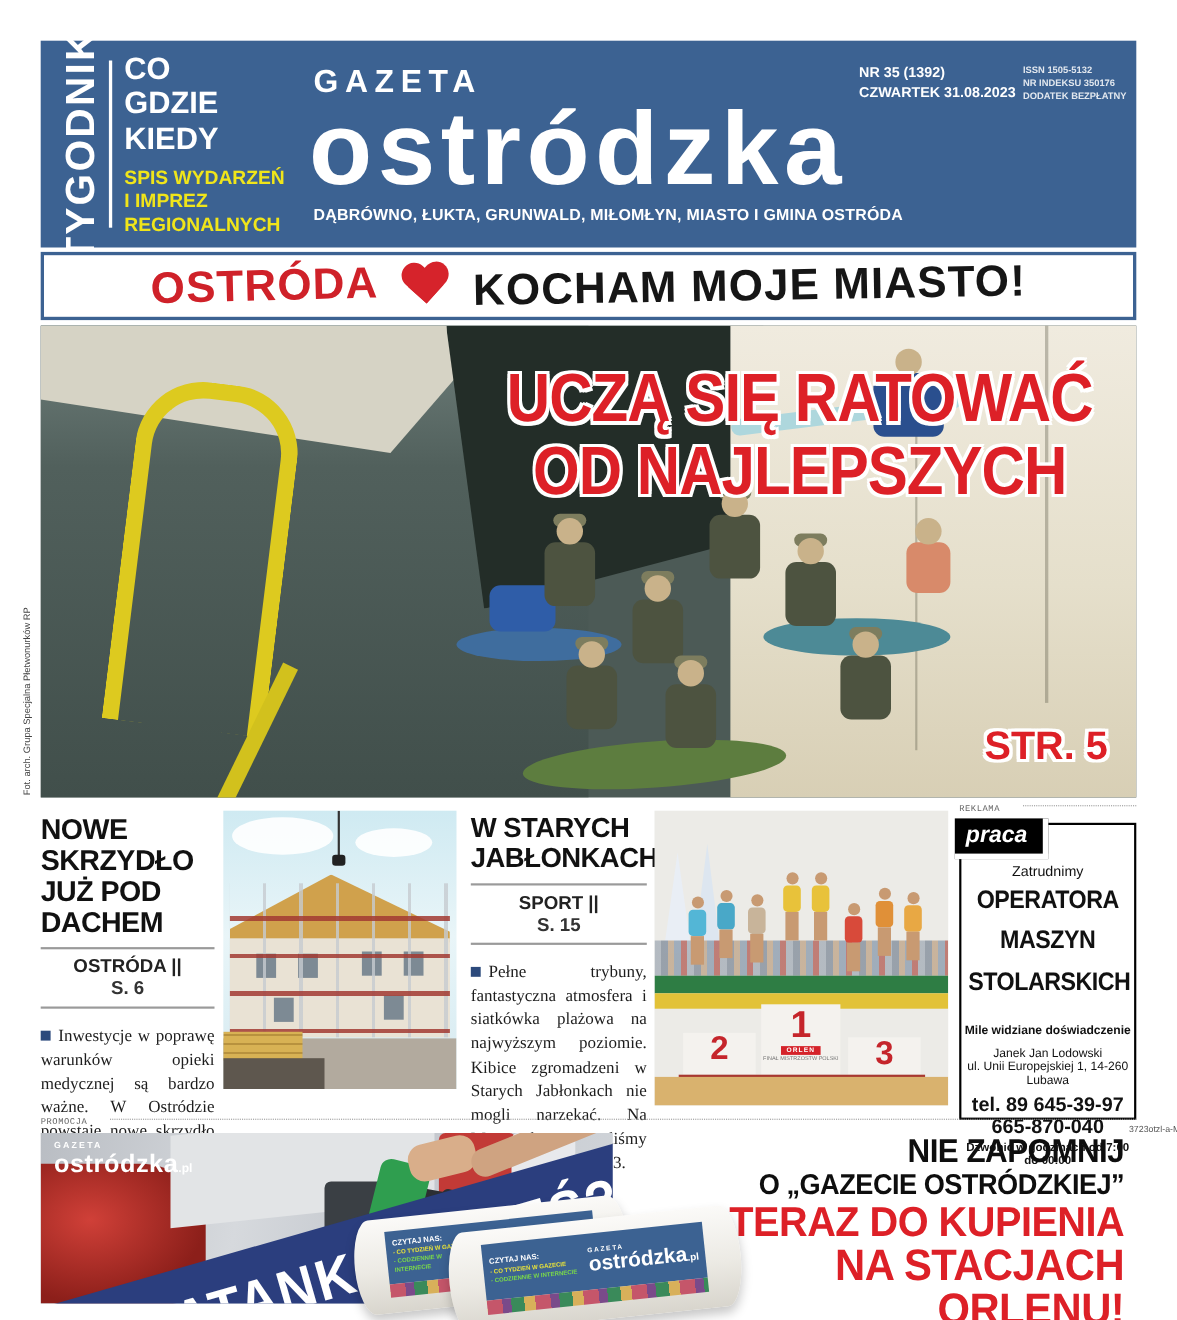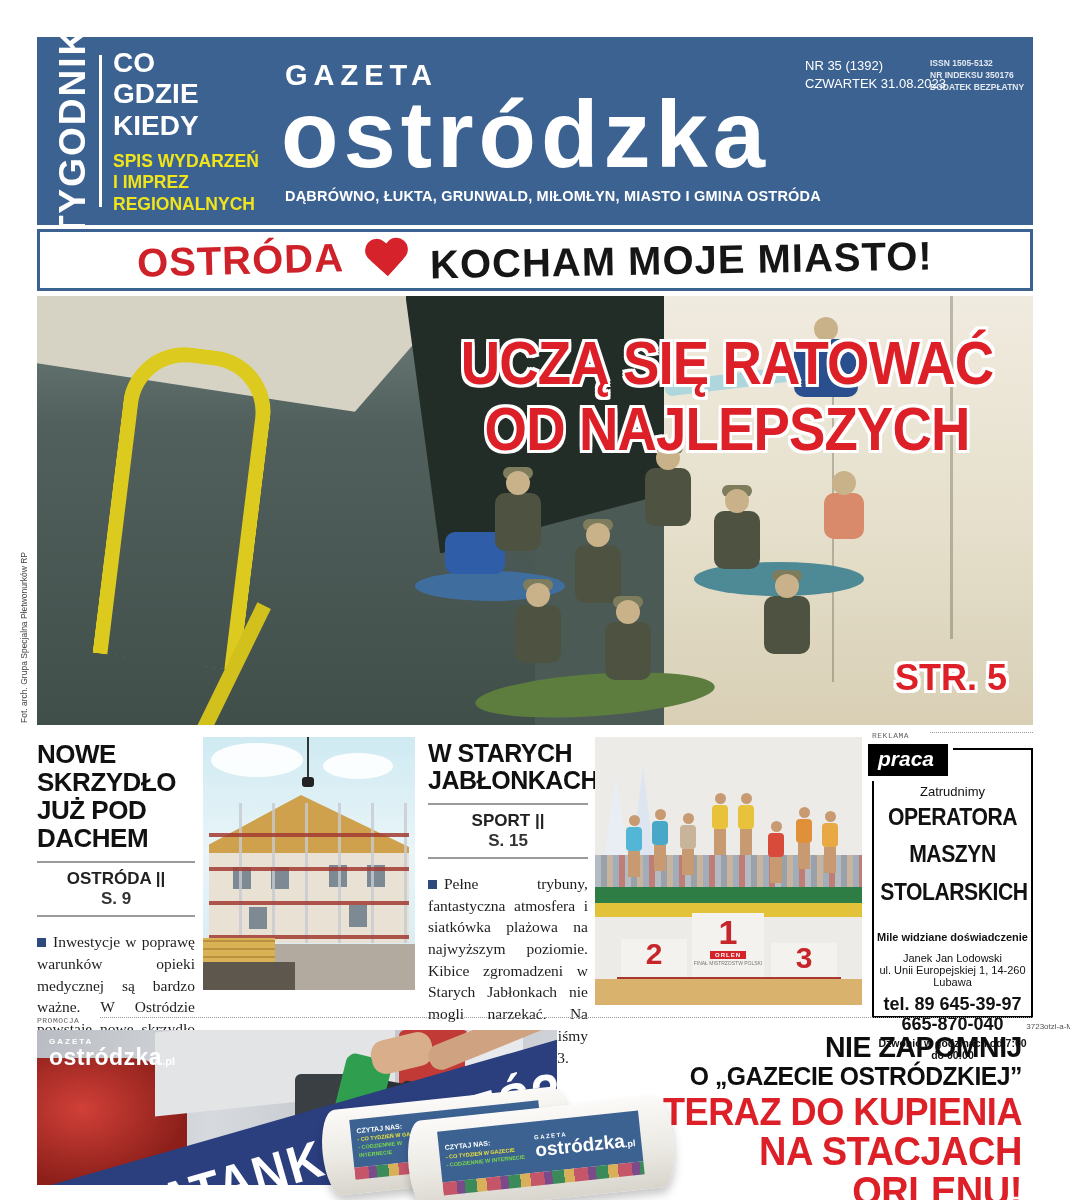--- a/index.html
+++ b/index.html
@@ -10,21 +10,21 @@
   .header{position:absolute;left:37px;top:37px;width:996px;height:188px;background:#3c6292;color:#fff;}
   .tygodnik{position:absolute;left:-58px;top:86px;transform:rotate(-90deg);white-space:nowrap;
             font-size:37px;font-weight:bold;letter-spacing:2px;width:188px;text-align:center;}
   .vrule{position:absolute;left:62px;top:18px;width:3px;height:152px;background:#fff;}
   .cgk{position:absolute;left:76px;top:10px;font-size:28px;font-weight:bold;line-height:1.12;}
   .spis{position:absolute;left:76px;top:114px;font-size:17.5px;font-weight:bold;line-height:1.22;color:#f0e51a;}
   .mast{position:absolute;left:248px;top:24px;}
   .mast-top{font-size:29px;font-weight:bold;letter-spacing:6px;line-height:1;}
   .mast-main{font-size:94px;font-weight:bold;letter-spacing:5px;line-height:.92;margin-top:2px;margin-left:-4px;}
   .mast-sub{font-size:14.5px;font-weight:bold;letter-spacing:.2px;margin-top:10px;}
-  .issue{position:absolute;left:768px;top:20px;font-size:13px;font-weight:normal;line-height:1.35;}
+  .issue{position:absolute;left:744px;top:20px;font-size:13px;font-weight:bold;line-height:1.35;}
   .issn{position:absolute;left:893px;top:21px;font-size:8.5px;font-weight:bold;line-height:1.4;opacity:.85;}
 
   
   .banner{position:absolute;left:37px;top:229px;width:996px;height:62px;background:#fff;
           border:3px solid #3c6292;box-sizing:border-box;display:flex;align-items:center;
           justify-content:center;gap:20px;}
   .banner-city{color:#cf2129;font-size:40px;font-weight:bold;letter-spacing:1px;transform:rotate(-1.5deg);}
   .banner-slogan{color:#161616;font-size:40px;font-weight:bold;letter-spacing:1px;transform:rotate(-1deg);}
   .heart{position:relative;width:46px;height:42px;transform:rotate(-3deg);}
   .heart::before,.heart::after{content:"";position:absolute;left:23px;top:0;width:23px;height:37px;
@@ -267,21 +267,21 @@
   <div class="col" style="left:37px;top:740px;width:158px;">
     <div class="art-head">
       <div>NOWE</div>
       <div>SKRZYDŁO</div>
       <div>JUŻ POD</div>
       <div>DACHEM</div>
     </div>
     <div class="rule"></div>
     <div class="kicker">
       <span>OSTRÓDA ||</span>
-      <span class="pg">S. 9</span>
+      <span class="pg">S. 6</span>
     </div>
     <div class="rule2"></div>
     <div class="body-txt"><span class="sq"></span><span>Inwestycje w poprawę warunków opieki medycznej są bardzo ważne. W Ostródzie powstaje nowe skrzydło szpitala. Zapewni komfort pacjentom i lepsze warunki pracy personelowi szpitala.</span></div>
   </div>
 
   <div class="photo-build">
     <div class="cloud" style="left:8px;top:6px;width:92px;height:34px;"></div>
     <div class="cloud" style="left:120px;top:16px;width:70px;height:26px;"></div>
     <div class="crane"></div>
     <div class="crane-hook"></div>

